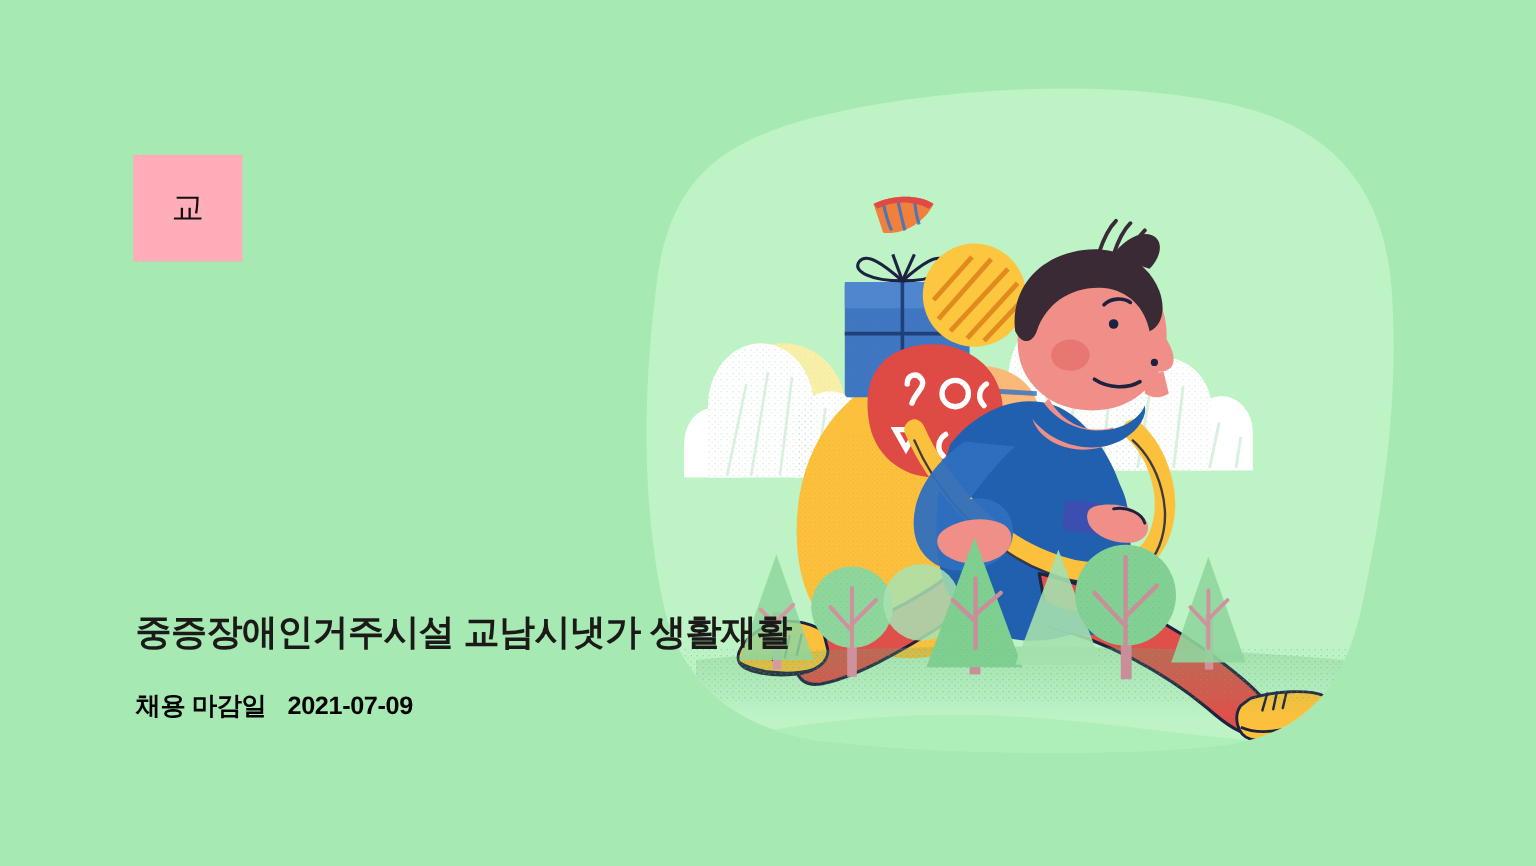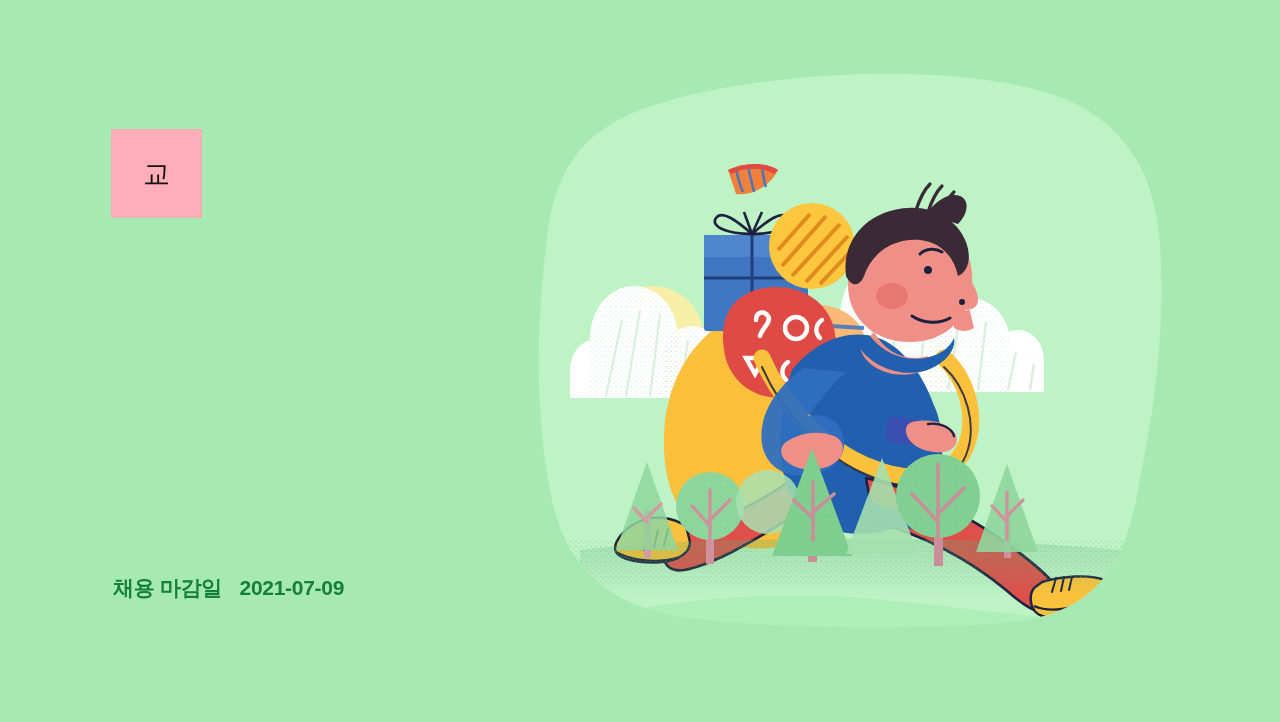--- a/index.html
+++ b/index.html
@@ -64,21 +64,21 @@
     color: #1b1a18;
     white-space: nowrap;
     letter-spacing: -0.5px;
   }
   #deadline-row {
     position: absolute;
     left: 113px;
     top: 574px;
     font-size: 21px;
     font-weight: 700;
-    color: #15803d;
+    color: #000000;
     white-space: nowrap;
     letter-spacing: -0.3px;
   }
   #deadline-row .dl-label { margin-right: 12px; }
 </style>
 </head>
 <body>
 
 <div id="card">
 
@@ -418,19 +418,20 @@
       </g>
 
     </g>
   </svg>
 
   <div id="logo-badge">
     <span class="glyph">교</span>
   </div>
 
 
+  <div id="job-title">중증장애인거주시설 교남시냇가 생활재활</div>
 
   <div id="deadline-row">
     <span class="dl-label">채용 마감일</span>
     <span class="dl-date">2021-07-09</span>
   </div>
 
 </div>
 
 </body></html>

